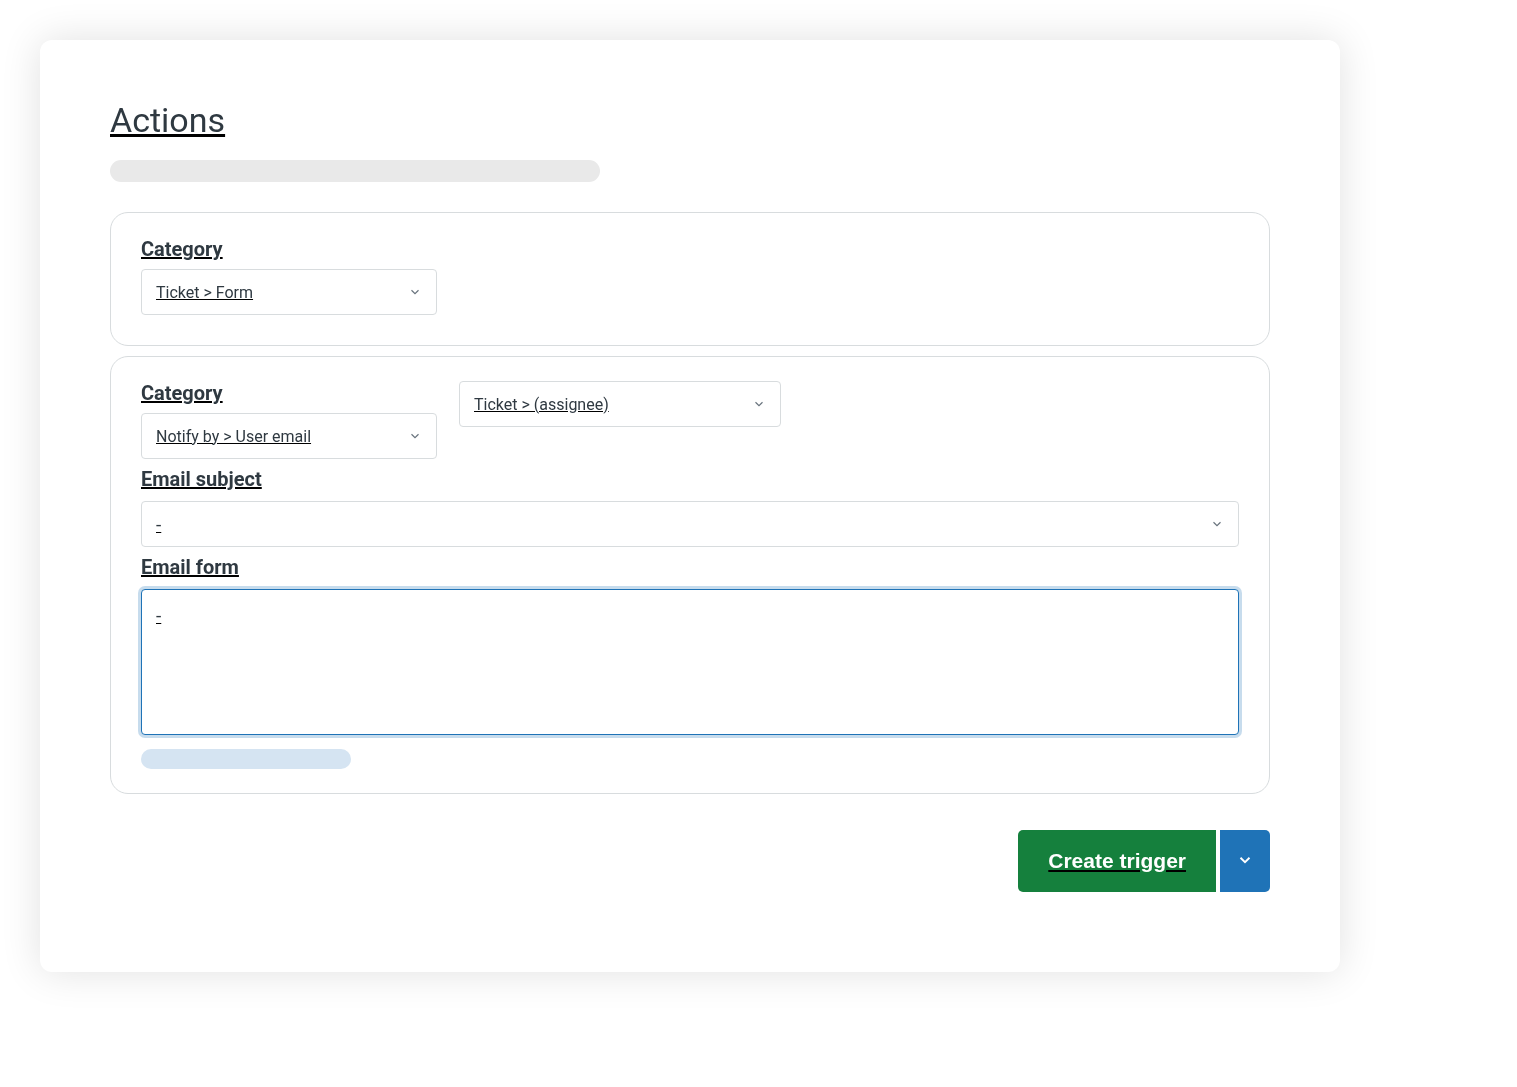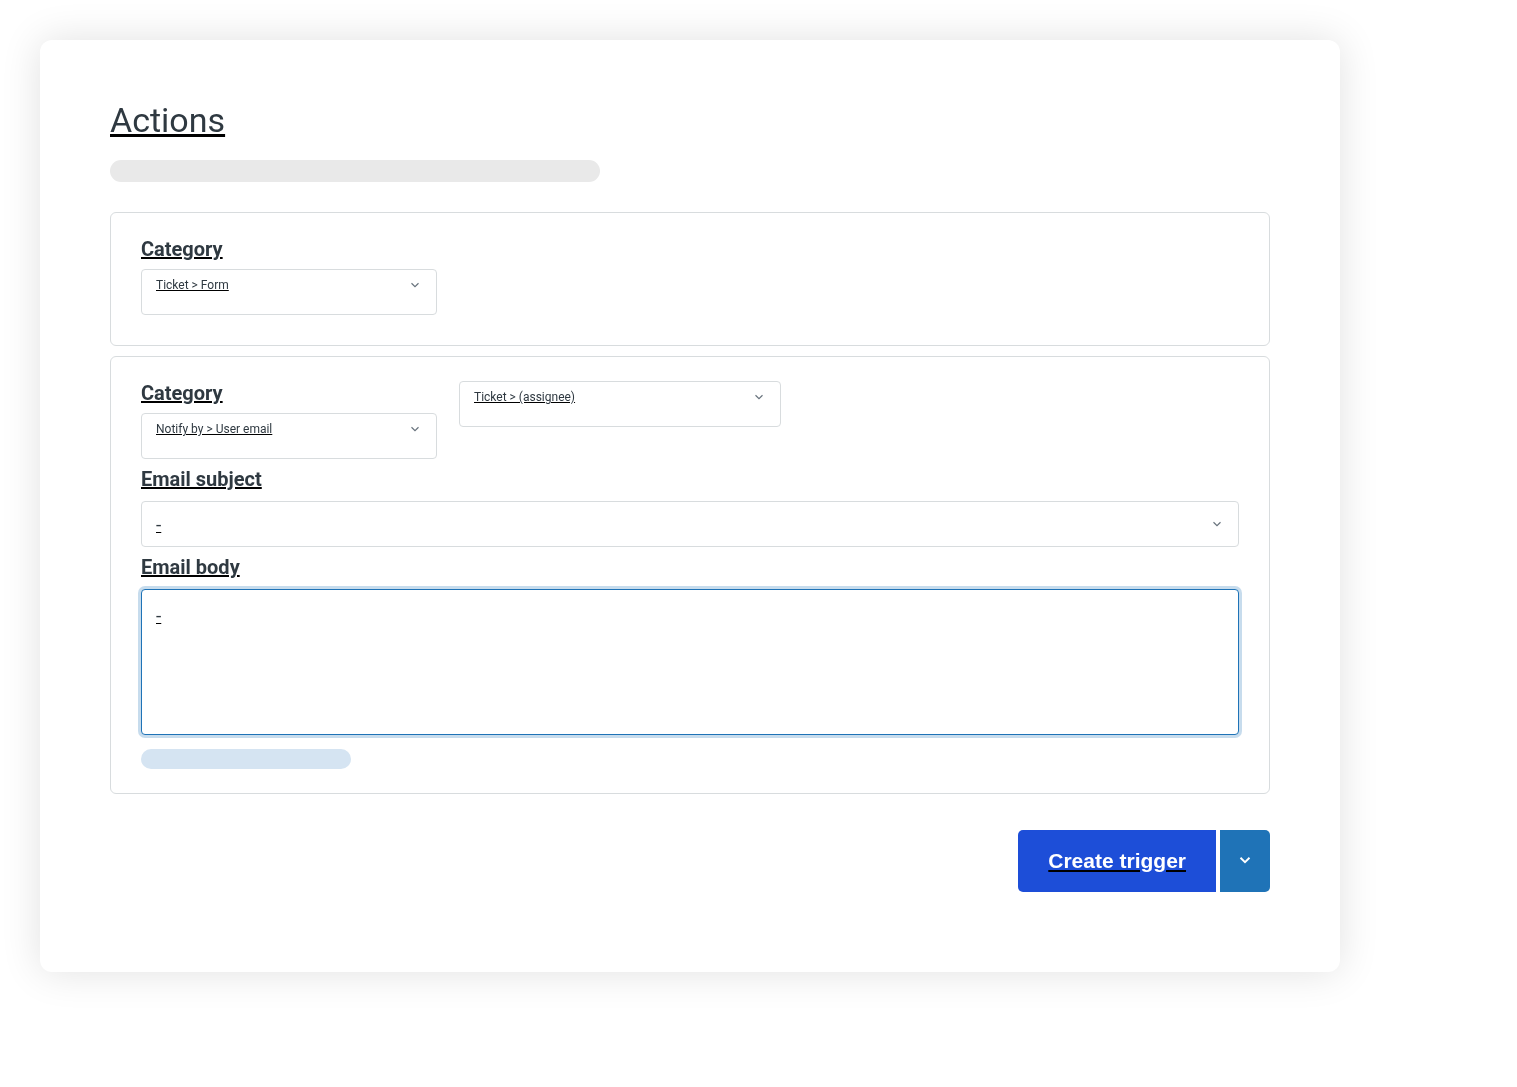--- a/index.html
+++ b/index.html
@@ -31,21 +31,21 @@
       background: #e9e9e9;
       height: 22px;
       border-radius: 11px;
       margin-bottom: 30px;
     }
     .placeholder-bar.header {
       width: 490px;
     }
     .card {
       border: 1px solid #d8dcde;
-      border-radius: 6px;
+      border-radius: 18px;
       padding: 24px 30px 30px 30px;
       margin-bottom: 10px;
     }
     .card.second {
       padding: 24px 30px 24px 30px;
     }
     .row {
       display: flex;
       gap: 22px;
       margin-bottom: 0;
@@ -56,29 +56,29 @@
       gap: 8px;
     }
     .field-label {
       font-size: 20px;
       font-weight: 700;
       color: #2f3941;
     }
     .select {
       position: relative;
       display: flex;
-      align-items: flex-start;
+      align-items: center;
       justify-content: space-between;
       height: 46px;
       border: 1px solid #d8dcde;
       border-radius: 4px;
-      padding: 8px 14px;
+      padding: 16px 14px;
       background: #ffffff;
       cursor: pointer;
-      font-size: 12px;
+      font-size: 16px;
       color: #2f3941;
     }
     .select.focused {
       border: 1.5px solid #1f73b7;
       box-shadow: 0 0 0 3px rgba(31,115,183,0.25);
     }
     .select .chevron {
       flex-shrink: 0;
       margin-left: 12px;
     }
@@ -126,21 +126,21 @@
       border-radius: 10px;
       margin-top: 14px;
     }
     .footer {
       display: flex;
       justify-content: flex-end;
       margin-top: 36px;
       gap: 4px;
     }
     .btn-primary {
-      background: #1d4ed8;
+      background: #15803d;
       color: #ffffff;
       border: none;
       height: 62px;
       padding: 0 30px;
       font-size: 21px;
       font-weight: 600;
       border-radius: 5px 0 0 5px;
       cursor: pointer;
     }
     .btn-dropdown {
@@ -214,21 +214,21 @@
         <span>-</span>
         <span class="chevron">
           <svg width="14" height="14" viewBox="0 0 24 24" fill="none" stroke="#68737d" stroke-width="2">
               <polyline points="6 9 12 15 18 9"></polyline>
             </svg>
         </span>
       </div>
     </div>
 
     <div class="full-block">
-      <span class="field-label">Email body</span>
+      <span class="field-label">Email form</span>
       <div class="textarea-box">
         <span>-</span>
       </div>
     </div>
 
     <div class="small-pill"></div>
   </div>
 
   <div class="footer">
     <button class="btn-primary">Create trigger</button>

